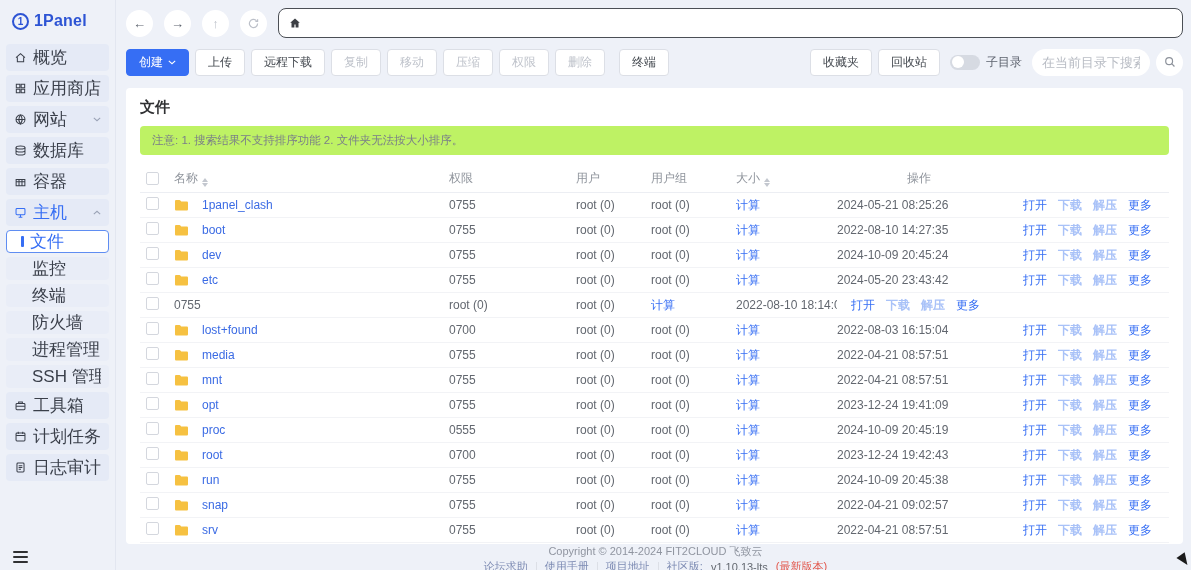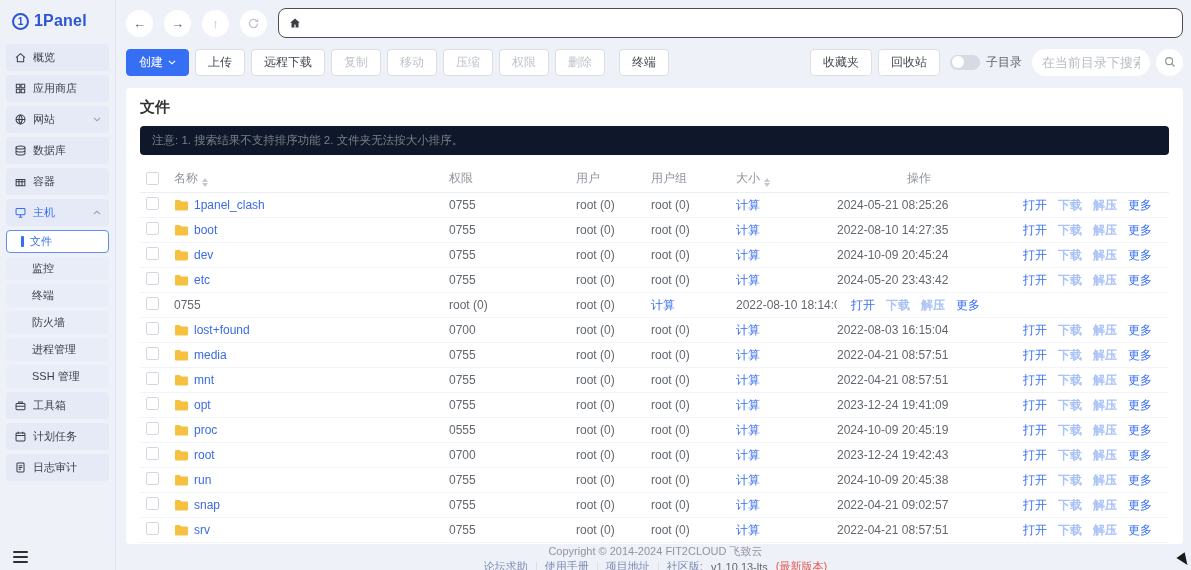--- a/index.html
+++ b/index.html
@@ -8,21 +8,21 @@
   .app { display:flex; width:100%; height:100%; }
 
   
   .sidebar { width:116px; background:#eef1f8; display:flex; flex-direction:column; flex-shrink:0; border-right:1px solid #e2e6f0; }
   .logo { height:42px; display:flex; align-items:center; gap:5px; padding-left:12px; }
   .logo-mark { width:17px; height:17px; border:2px solid #2d54d4; border-radius:50%; color:#2d54d4; font-weight:bold; font-size:10px; display:flex; align-items:center; justify-content:center; }
   .logo-text { color:#2d54d4; font-weight:bold; font-size:16px; letter-spacing:.2px; }
   .menu { flex:1; display:flex; flex-direction:column; gap:4px; padding:2px 6px; overflow:hidden; }
   .s-item { height:27px; border-radius:4px; background:#e5eaf6; display:flex; align-items:center; gap:6px; padding:0 8px; color:#3a3f4a; cursor:pointer; flex-shrink:0; }
   .s-item .ic { width:13px; height:13px; flex-shrink:0; }
-  .s-item .lbl { white-space:nowrap; overflow:hidden; font-size:11px; }
+  .s-item .lbl { white-space:nowrap; overflow:hidden; font-size:17px; }
   .s-item .chev { margin-left:auto; width:8px; height:5px; color:#9aa2b5; flex-shrink:0; }
   .s-item.active-parent { color:#366ef4; }
   .s-item.sub { height:23px; padding-left:26px; font-size:11.5px; background:#e9edf7; }
   .s-item.sub.selected { background:#ffffff; border:1px solid #5f8df2; color:#366ef4; padding-left:14px; gap:6px; }
   .selbar { width:3px; height:11px; background:#366ef4; border-radius:1px; }
   .collapse { height:26px; display:flex; align-items:center; padding-left:13px; cursor:pointer; }
   .hamburger, .hamburger::before, .hamburger::after { width:15px; height:2px; background:#303133; border-radius:1px; display:block; content:""; }
   .hamburger { position:relative; }
   .hamburger::before { content:""; position:absolute; top:-5px; }
   .hamburger::after { content:""; position:absolute; top:5px; }
@@ -50,31 +50,31 @@
   .toggle::after { content:""; position:absolute; left:2px; top:1.5px; width:12px; height:12px; background:#ffffff; border-radius:50%; }
   .toggle-label { color:#5d636e; }
   .searchbox { width:118px; height:27px; background:#ffffff; border-radius:14px; display:flex; align-items:center; padding:0 10px; }
   .searchbox input { border:none; outline:none; width:100%; font-size:13px; background:transparent; color:#303133; }
   .searchbox input::placeholder { color:#b8bcc4; }
   .search-circle { width:27px; height:27px; border-radius:50%; background:#ffffff; display:flex; align-items:center; justify-content:center; color:#8d929b; cursor:pointer; flex-shrink:0; }
   .search-circle svg { width:12px; height:12px; }
 
   .card { flex:1; background:#ffffff; border-radius:4px; padding:10px 14px 0 14px; overflow:hidden; display:flex; flex-direction:column; }
   .page-title { font-size:15px; font-weight:bold; color:#303133; margin-bottom:9px; }
-  .notice { background:#0f172a; border-radius:4px; color:#7a7f88; font-size:11.5px; padding:7px 12px; margin-bottom:9px; }
+  .notice { background:#bef264; border-radius:4px; color:#7a7f88; font-size:11.5px; padding:7px 12px; margin-bottom:9px; }
 
   .ftable { flex:1; min-height:0; }
   .trow { display:grid; grid-template-columns:34px minmax(0,1fr) 127px 75px 85px 101px 172px 160px; align-items:center; }
   .thead { height:29px; color:#8f949c; border-bottom:1px solid #eceef3; }
   .thead .cell { display:flex; align-items:flex-end; gap:4px; }
   .tbody .trow { height:25px; border-bottom:1px solid #f2f3f6; }
   .cell { padding-right:8px; overflow:hidden; white-space:nowrap; }
   .cell.actions-head { justify-content:center; }
   .checkbox { width:13px; height:13px; border:1px solid #d4d7de; border-radius:2px; background:#ffffff; display:inline-block; cursor:pointer; margin-left:6px; }
-  .name-cell { display:flex; align-items:center; gap:5px; }
+  .name-cell { display:flex; align-items:center; gap:13px; }
   .folder-ic { width:15px; height:13px; flex-shrink:0; }
   .fname { color:#3b6be4; cursor:pointer; }
   .muted { color:#62676f; }
   .link { color:#366ef4; cursor:pointer; }
   .sort { display:inline-flex; flex-direction:column; gap:1px; }
   .sort i { display:block; width:0; height:0; border-left:3.5px solid transparent; border-right:3.5px solid transparent; }
   .sort .up { border-bottom:4px solid #c3c7cf; }
   .sort .dn { border-top:4px solid #c3c7cf; }
   .acts { display:flex; gap:11px; padding-left:14px; }
   .act { color:#366ef4; cursor:pointer; }

